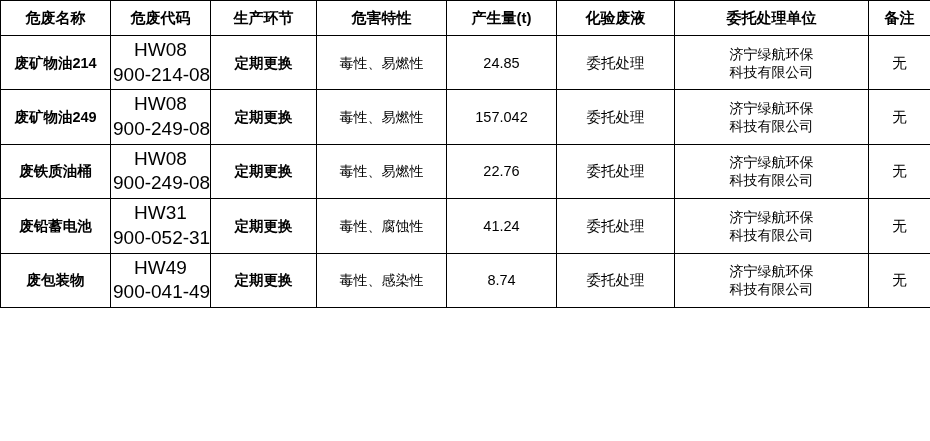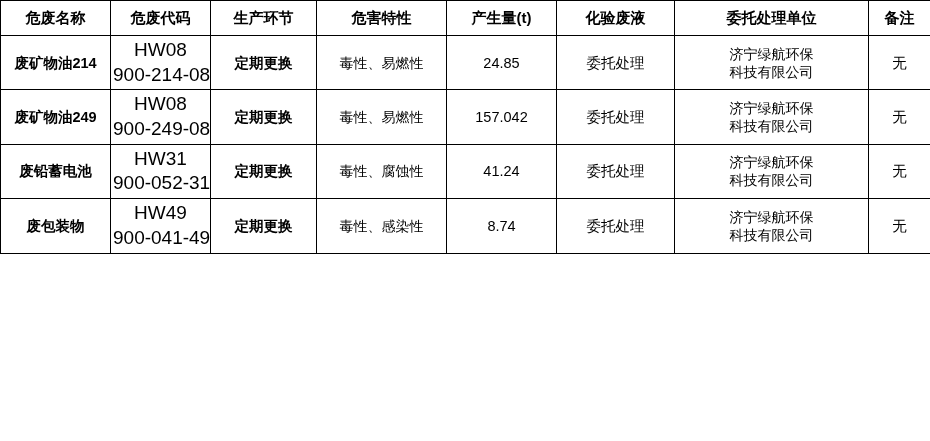--- a/index.html
+++ b/index.html
@@ -132,20 +132,38 @@
       </td>
       <td class="amount-cell">157.042</td>
       <td>委托处理</td>
       <td class="unit-cell">
         <span class="line">济宁绿航环保</span>
         <span class="line">科技有限公司</span>
       </td>
       <td class="remark-cell">无</td>
     </tr>
     <tr>
+      <td class="name-cell">废铁质油桶</td>
+      <td class="code-cell">
+        <span class="line">HW08</span>
+        <span class="line">900-249-08</span>
+      </td>
+      <td class="stage-cell">定期更换</td>
+      <td class="hazard-cell">
+        <span class="line">毒性、易燃性</span>
+      </td>
+      <td class="amount-cell">22.76</td>
+      <td>委托处理</td>
+      <td class="unit-cell">
+        <span class="line">济宁绿航环保</span>
+        <span class="line">科技有限公司</span>
+      </td>
+      <td class="remark-cell">无</td>
+    </tr>
+    <tr>
       <td class="name-cell">废铅蓄电池</td>
       <td class="code-cell">
         <span class="line">HW31</span>
         <span class="line">900-052-31</span>
       </td>
       <td class="stage-cell">定期更换</td>
       <td class="hazard-cell">
         <span class="line">毒性、腐蚀性</span>
       </td>
       <td class="amount-cell">41.24</td>

